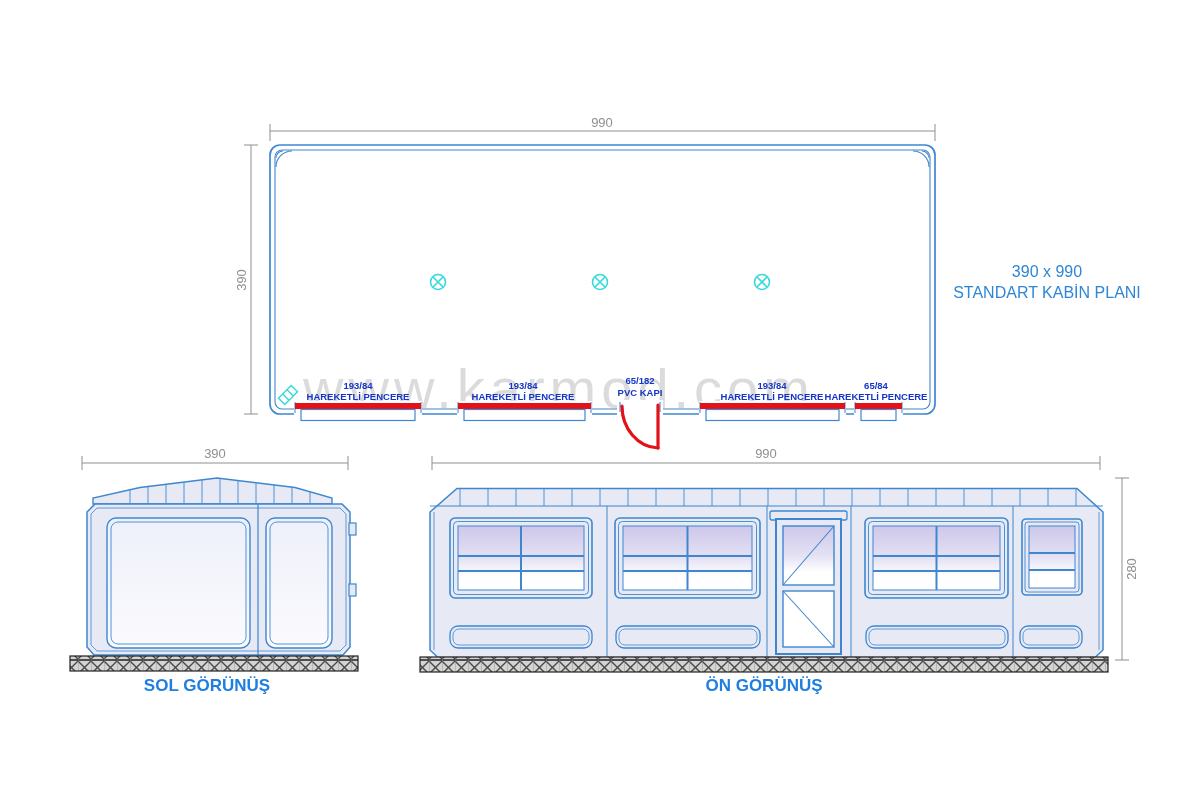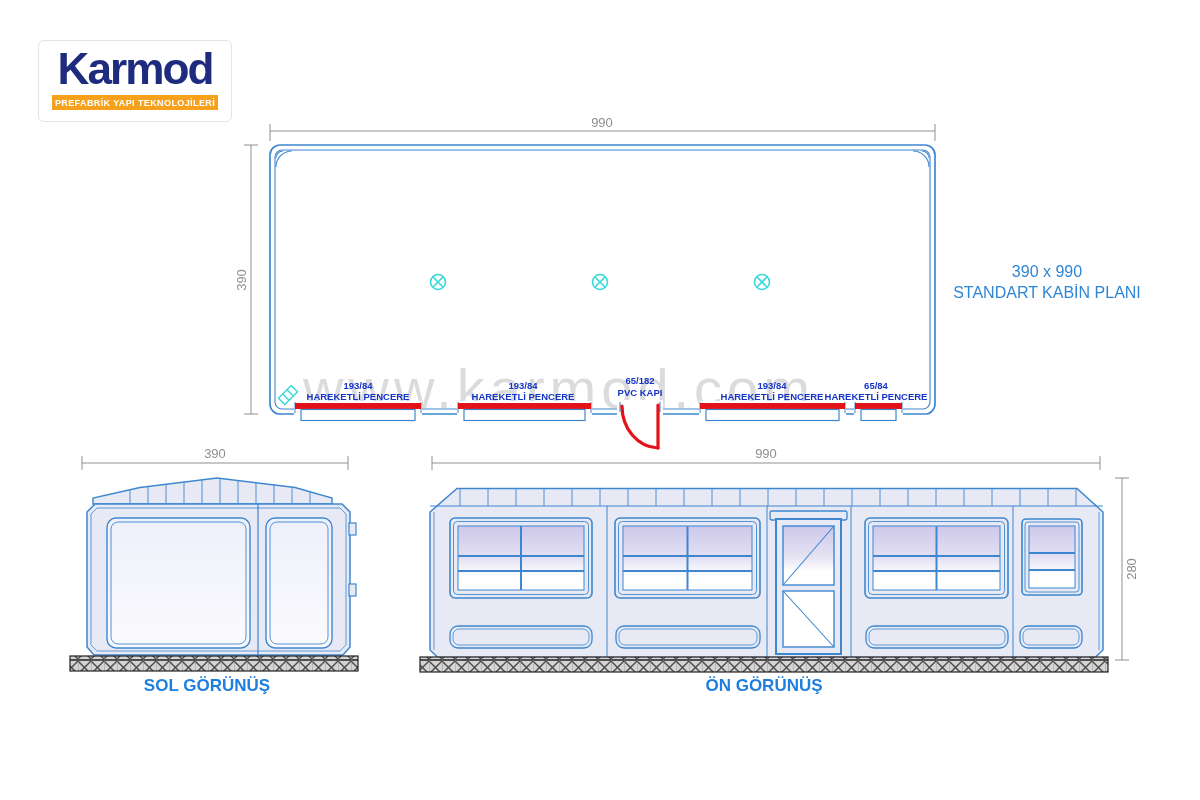--- a/index.html
+++ b/index.html
@@ -21,24 +21,20 @@
   .viewlabel{fill:#1f7fe0;font-size:17px;font-weight:bold;}
   .title{fill:#2f86d5;font-size:16px;}
 </style>
 </head>
 <body>
 
 <div class="canvas">
 
   <div class="watermark">www.karmod.com</div>
 
-  <div class="logo-card">
-    <div class="logo-brand">Karmod</div>
-    <div class="logo-tagline">PREFABRİK YAPI TEKNOLOJİLERİ</div>
-  </div>
 
   <svg class="drawing" width="1200" height="800" viewBox="0 0 1200 800">
     <defs>
       <linearGradient id="glass" x1="0" y1="0" x2="0" y2="1">
         <stop offset="0" stop-color="#cdc7ea"></stop>
         <stop offset="0.5" stop-color="#e4e1f3"></stop>
         <stop offset="0.78" stop-color="#ffffff"></stop>
       </linearGradient>
       <linearGradient id="panelGrad" x1="0" y1="0" x2="0" y2="1">
         <stop offset="0" stop-color="#eef0fa"></stop>

